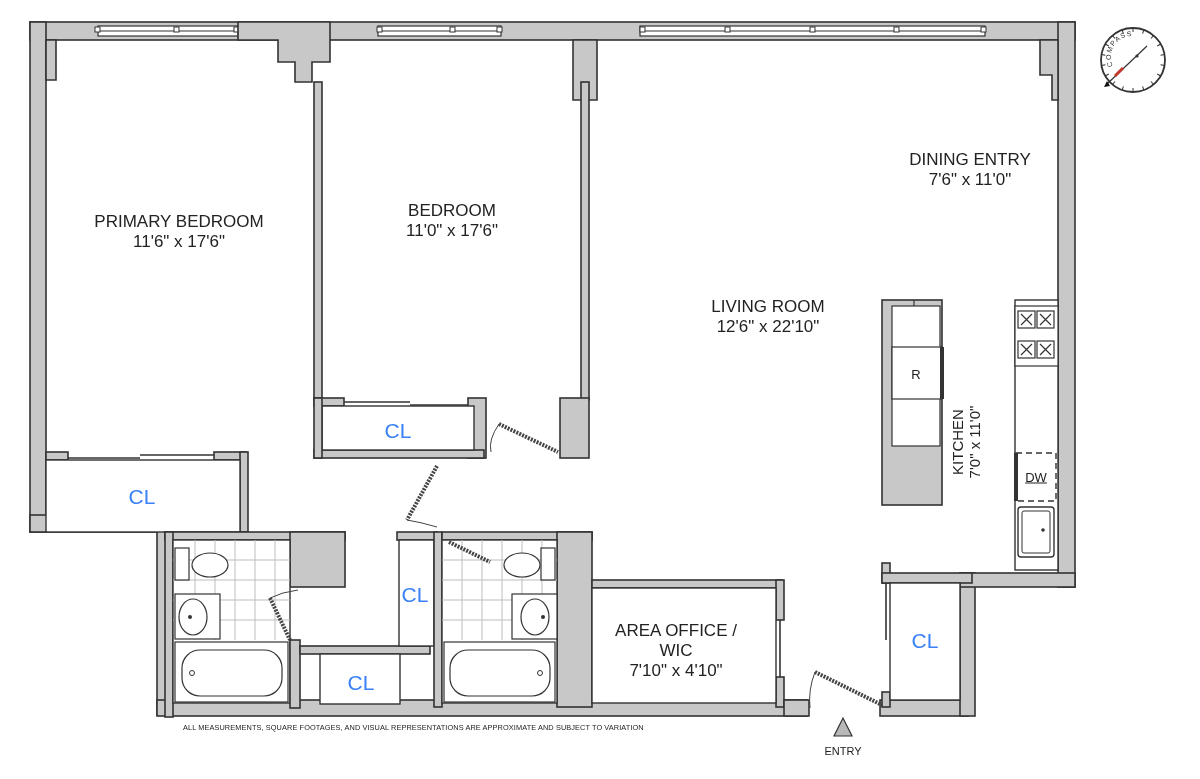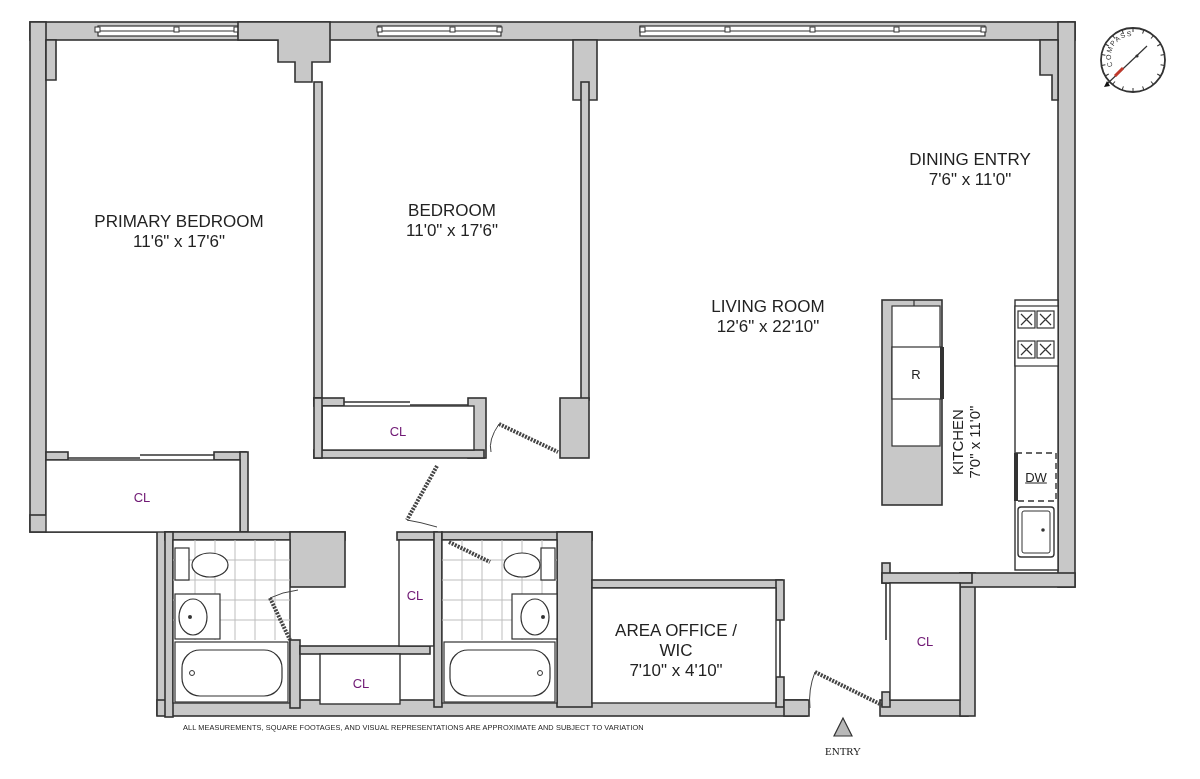--- a/index.html
+++ b/index.html
@@ -4,24 +4,24 @@
 <style>
   html, body { margin:0; padding:0; background:#ffffff; }
   body { width:1200px; height:779px; overflow:hidden; position:relative; font-family:"Liberation Sans", sans-serif; }
   svg { position:absolute; left:0; top:0; }
   .wall { fill:#c8c8c8; stroke:#333; stroke-width:1.6; }
   .line { fill:none; stroke:#333; stroke-width:1.6; }
   .tile { stroke:#bdbdbd; stroke-width:1; }
   .door { stroke:#444; stroke-width:4; stroke-dasharray:2 1.2; fill:none; }
   .arc { fill:none; stroke:#444; stroke-width:1; }
   .lbl { position:absolute; text-align:center; color:#222; font-size:17px; line-height:20px; white-space:nowrap; transform:translateX(-50%); }
-  .cl { position:absolute; color:#701a75; font-size:13px; transform:translate(-50%,-50%); }
+  .cl { position:absolute; color:#3b82f6; font-size:21px; transform:translate(-50%,-50%); }
   .small { position:absolute; color:#222; font-size:13px; transform:translate(-50%,-50%); }
   .disclaimer { position:absolute; left:183px; top:723px; font-size:8px; letter-spacing:0.1px; color:#222; white-space:nowrap; transform:scaleX(0.92); transform-origin:left; }
-  .entry { position:absolute; left:843px; top:745px; font-size:11px; color:#222; transform:translateX(-50%);font-family:Liberation Serif, serif; }
+  .entry { position:absolute; left:843px; top:745px; font-size:11px; color:#222; transform:translateX(-50%); }
   .kitchen { position:absolute; left:966px; top:442px; color:#222; font-size:15px; line-height:17px; text-align:center; transform:translate(-50%,-50%) rotate(-90deg); white-space:nowrap; }
 </style>
 </head>
 <body>
 
 <svg width="1200" height="779" viewBox="0 0 1200 779">
 
   <g>
 
     <rect class="wall" x="30" y="22" width="1045" height="18"></rect>

